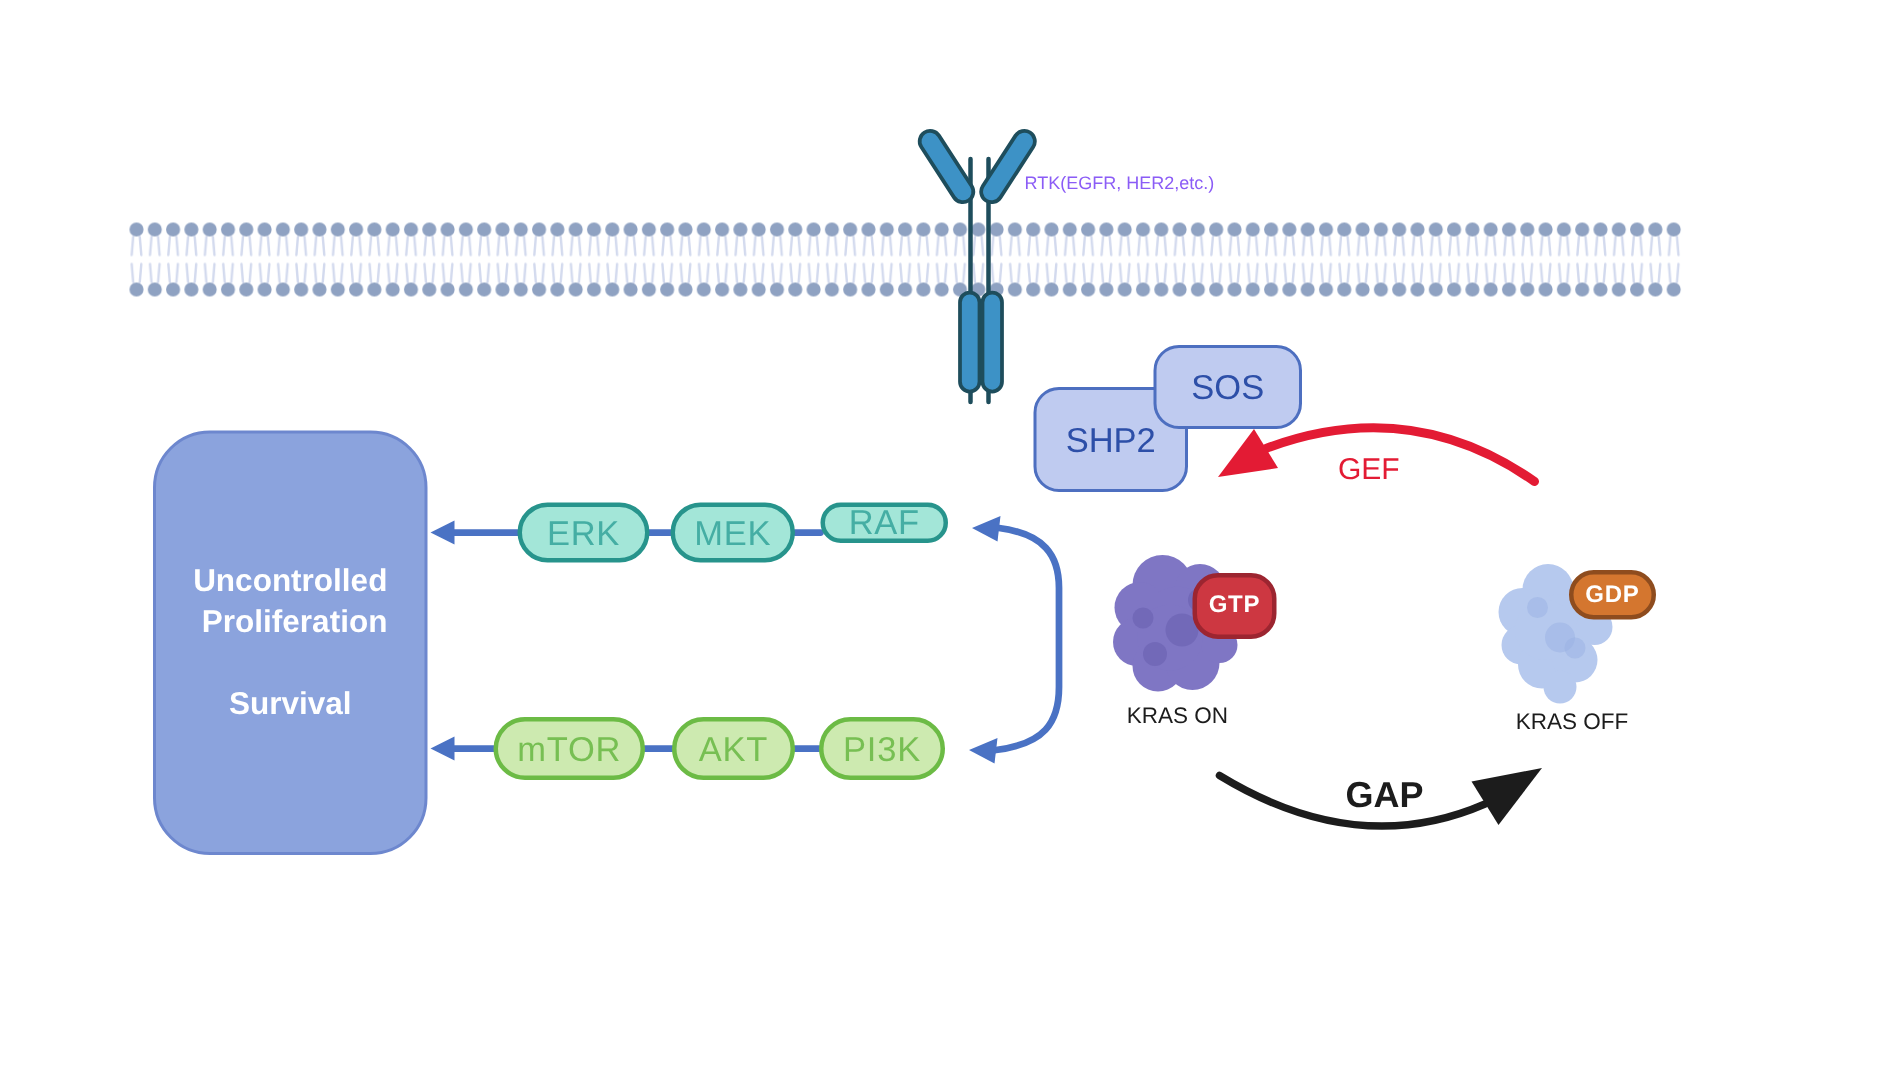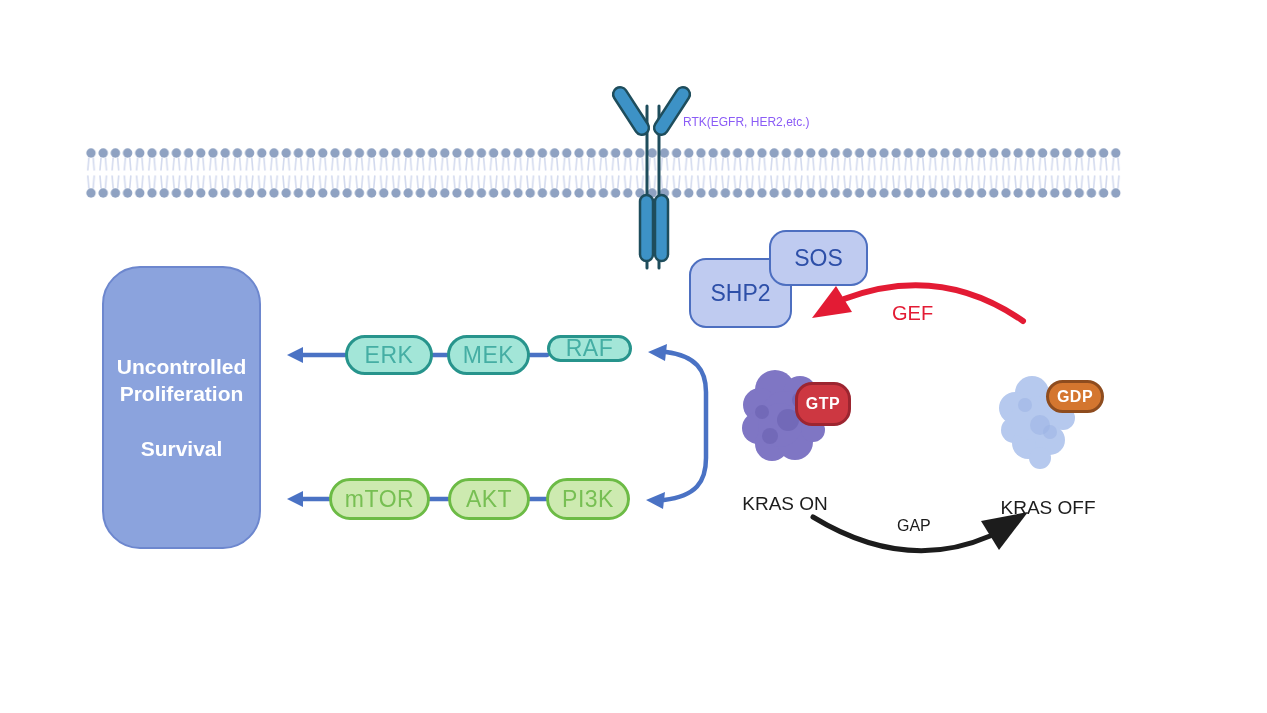--- a/index.html
+++ b/index.html
@@ -47,24 +47,24 @@
   .nt-gtp{background:var(--gtp-fill);border:3px solid var(--gtp-border);}
   .nt-gdp{background:var(--gdp-fill);border:3px solid var(--gdp-border);}
 
   
   .outcome-box{box-sizing:border-box;background:var(--outcome-fill);
                border:2px solid var(--outcome-border);border-radius:38px;
                display:flex;flex-direction:column;align-items:center;justify-content:center;
                row-gap:28px;color:#fff;font-weight:bold;font-size:21px;line-height:27px;text-align:center;}
   .outcome-box span{display:block;}
 
-  .plain-label{color:var(--ink);font-size:19px;white-space:nowrap;margin-top:24px;}
+  .plain-label{color:var(--ink);font-size:15px;white-space:nowrap;}
   .rtk-label{color:#8b5cf6;font-size:12px;white-space:nowrap;}
   .gef-label{color:var(--red);font-size:20px;font-weight:500;}
-  .gap-label{color:var(--ink);font-size:16px;font-weight:400;}
+  .gap-label{color:var(--ink);font-size:24px;font-weight:700;}
   .center{text-align:center;}
 </style>
 </head>
 <body>
 
 <div class="canvas">
 
   <svg class="art" viewBox="0 0 1267 713">
     <defs>
       <pattern id="lipid" x="85" y="147" width="12.2" height="52" patternUnits="userSpaceOnUse">
@@ -168,21 +168,21 @@
   <div class="abs plain-label center" style="left:993px;top:473px;width:110px;">KRAS OFF</div>
 
   <div class="abs pill teal" style="left:345px;top:335px;width:88px;height:40px;">ERK</div>
   <div class="abs pill teal" style="left:447px;top:335px;width:83px;height:40px;">MEK</div>
   <div class="abs pill teal" style="left:547px;top:335px;width:85px;height:27px;">RAF</div>
 
   <div class="abs pill green" style="left:329px;top:478px;width:101px;height:42px;">mTOR</div>
   <div class="abs pill green" style="left:448px;top:478px;width:82px;height:42px;">AKT</div>
   <div class="abs pill green" style="left:546px;top:478px;width:84px;height:42px;">PI3K</div>
 
-  <div class="abs outcome-box" style="left:102px;top:266px;width:159px;height:283px;">
+  <div class="abs outcome-box" style="left:102px;top:287px;width:183px;height:283px;text-align:right;">
     <div>
       <span>Uncontrolled</span>
       <span>Proliferation</span>
     </div>
     <div>
       <span>Survival</span>
     </div>
   </div>
 
 </div>

